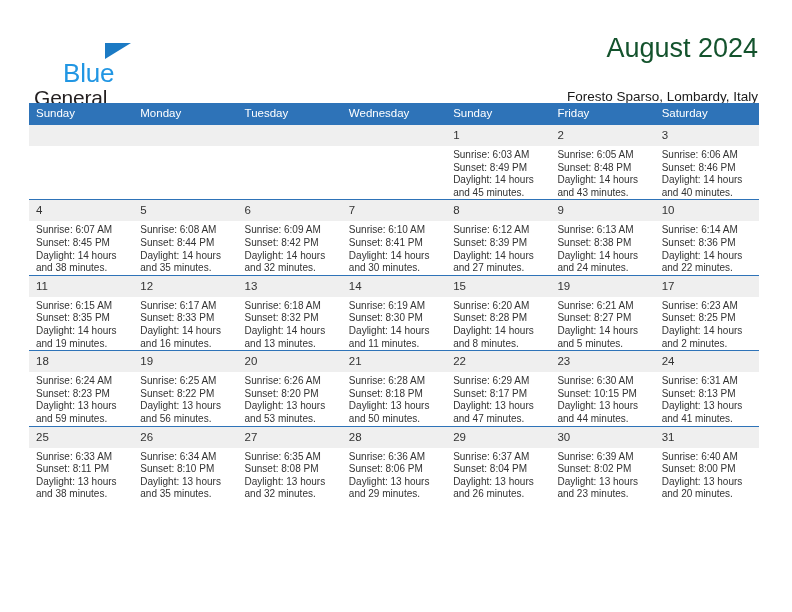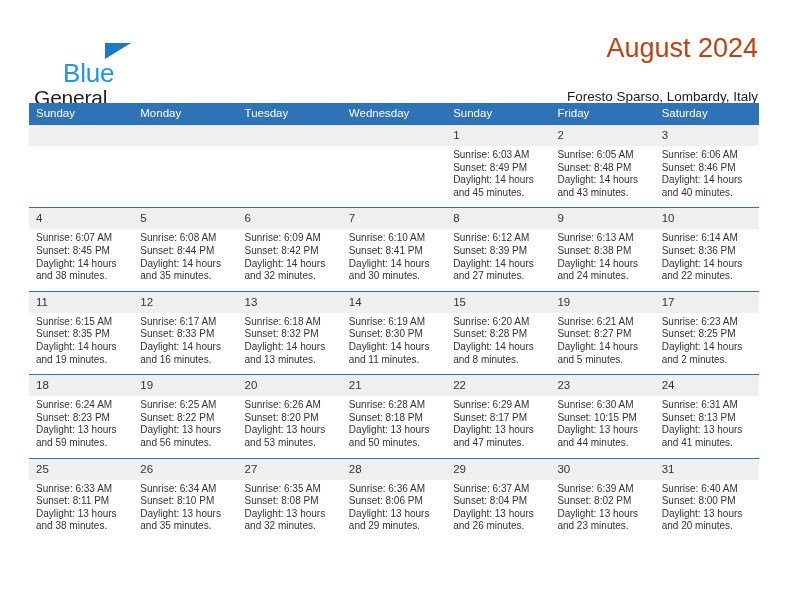--- a/index.html
+++ b/index.html
@@ -66,21 +66,21 @@
   }
 
   .title-block {
     position: absolute;
     right: 34px;
     top: 32px;
     text-align: right;
   }
   .cal-title {
     font-size: 27px;
-    color: #c2410c;
+    color: #14532d;
     line-height: 32px;
     white-space: nowrap;
     text-align: right;
   }
   .cal-subtitle {
     font-size: 13.5px;
     color: #1a1a1a;
     line-height: 20px;
     margin-top: 23px;
     white-space: nowrap;
@@ -122,21 +122,21 @@
     font-size: 11.5px;
     color: #333333;
     line-height: 13px;
     padding: 4px 0 4px 7px;
     min-height: 13px;
   }
   .daynum.empty {
     color: transparent;
   }
   .details {
-    padding: 3px 6px 8px 7px;
+    padding: 3px 6px 0 7px;
     font-size: 10px;
     line-height: 12.6px;
     color: #333333;
   }
   .details div {
     white-space: nowrap;
   }
 </style>
 </head>
 <body>

